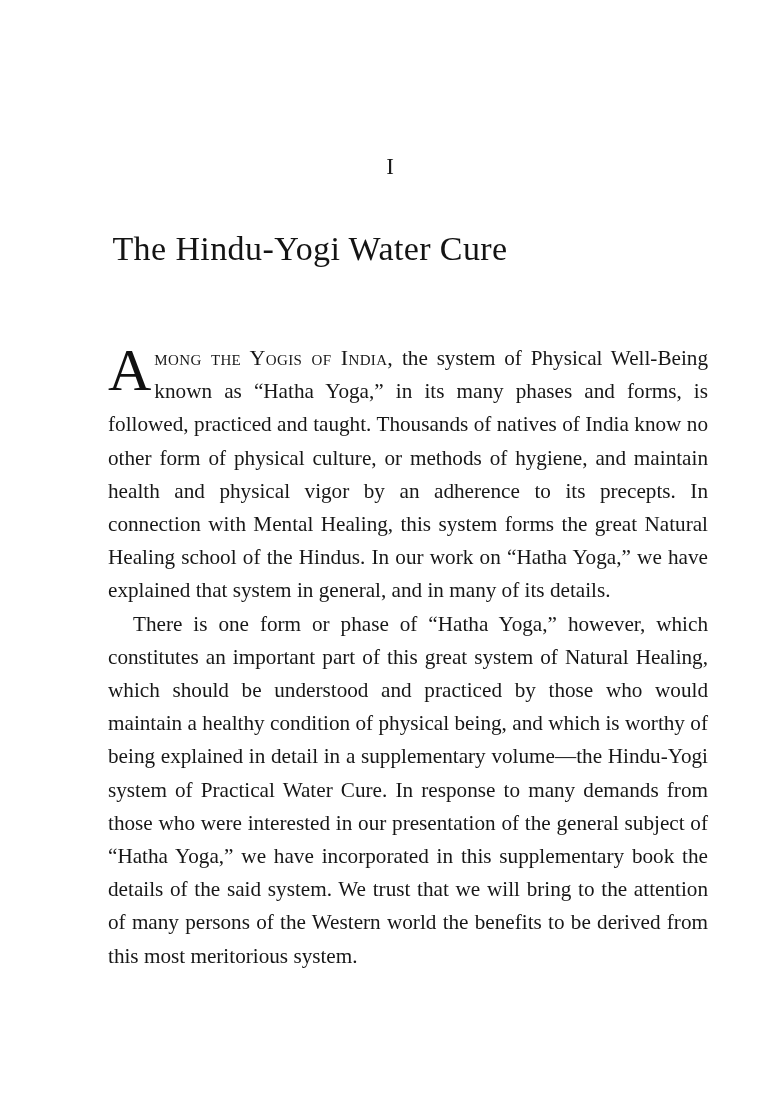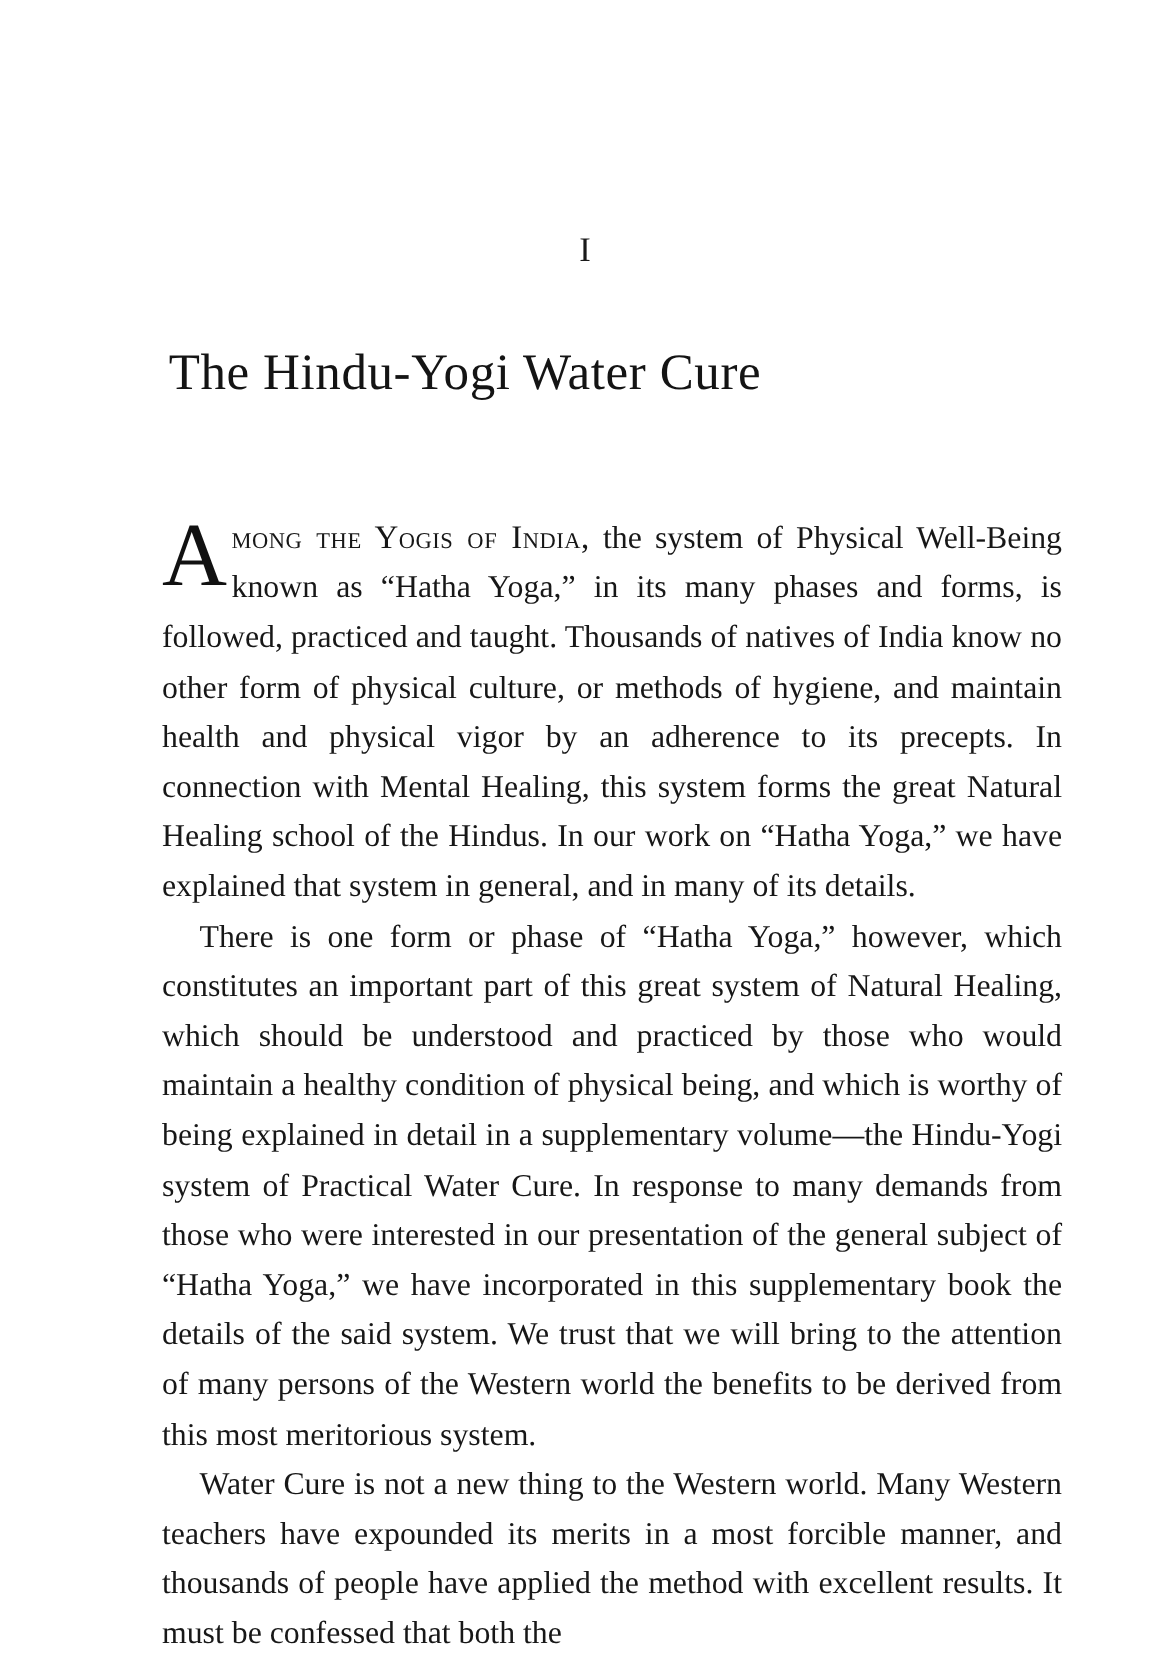--- a/index.html
+++ b/index.html
@@ -105,17 +105,16 @@
   <h1 class="chapter-title">The Hindu-Yogi Water Cure</h1>
 
   <div class="text-block">
 
     <p class="para first">
       <span class="dropcap">A</span><span class="smallcaps">mong the Yogis of India,</span><span> the system of Physical Well-Being known as “Hatha Yoga,” in its many phases and forms, is followed, practiced and taught. Thousands of natives of India know no other form of physical culture, or methods of hygiene, and maintain health and physical vigor by an adherence to its precepts. In connection with Mental Healing, this system forms the great Natural Healing school of the Hindus. In our work on “Hatha Yoga,” we have explained that system in general, and in many of its details.</span>
     </p>
 
     <p class="para">There is one form or phase of “Hatha Yoga,” however, which constitutes an important part of this great system of Natural Healing, which should be understood and practiced by those who would maintain a healthy condition of physical being, and which is worthy of being explained in detail in a supplementary volume—the Hindu-Yogi system of Practical Water Cure. In response to many demands from those who were interested in our presentation of the general subject of “Hatha Yoga,” we have incorporated in this supplementary book the details of the said system. We trust that we will bring to the attention of many persons of the Western world the benefits to be derived from this most meritorious system.</p>
 
-    <p class="para">Water Cure is not a new thing to the Western world. Many Western teachers have expounded its merits in a most forcible manner, and thousands of people have applied the method with excellent results. It must be confessed that both the</p>
 
   </div>
 
 </div>
 
 </body></html>

